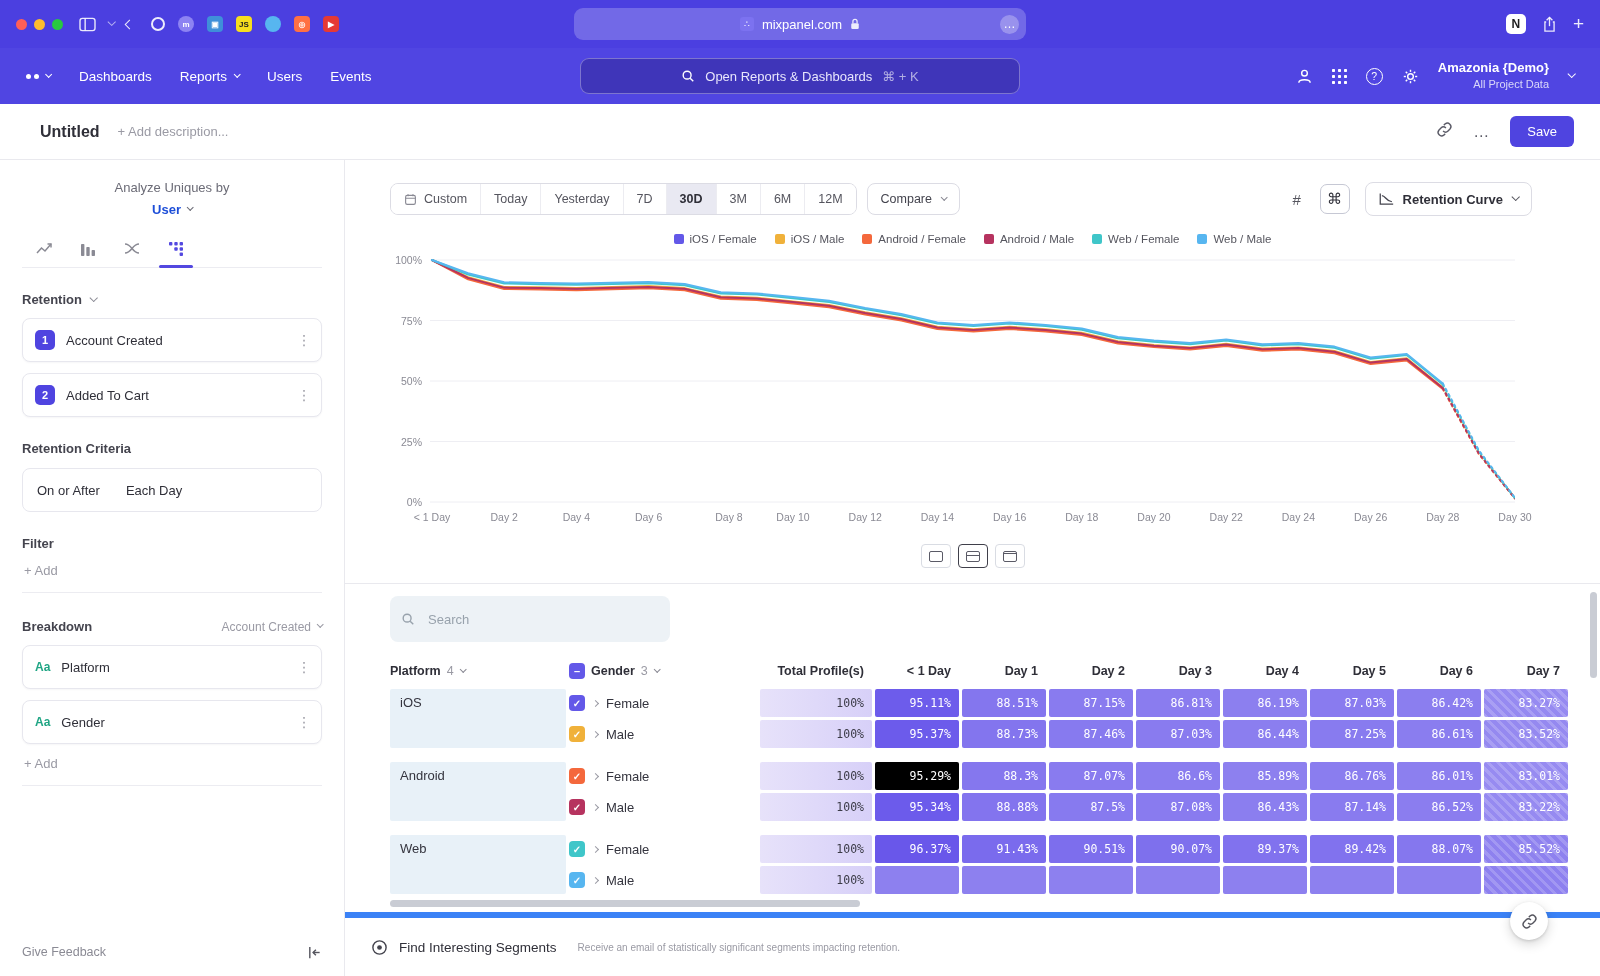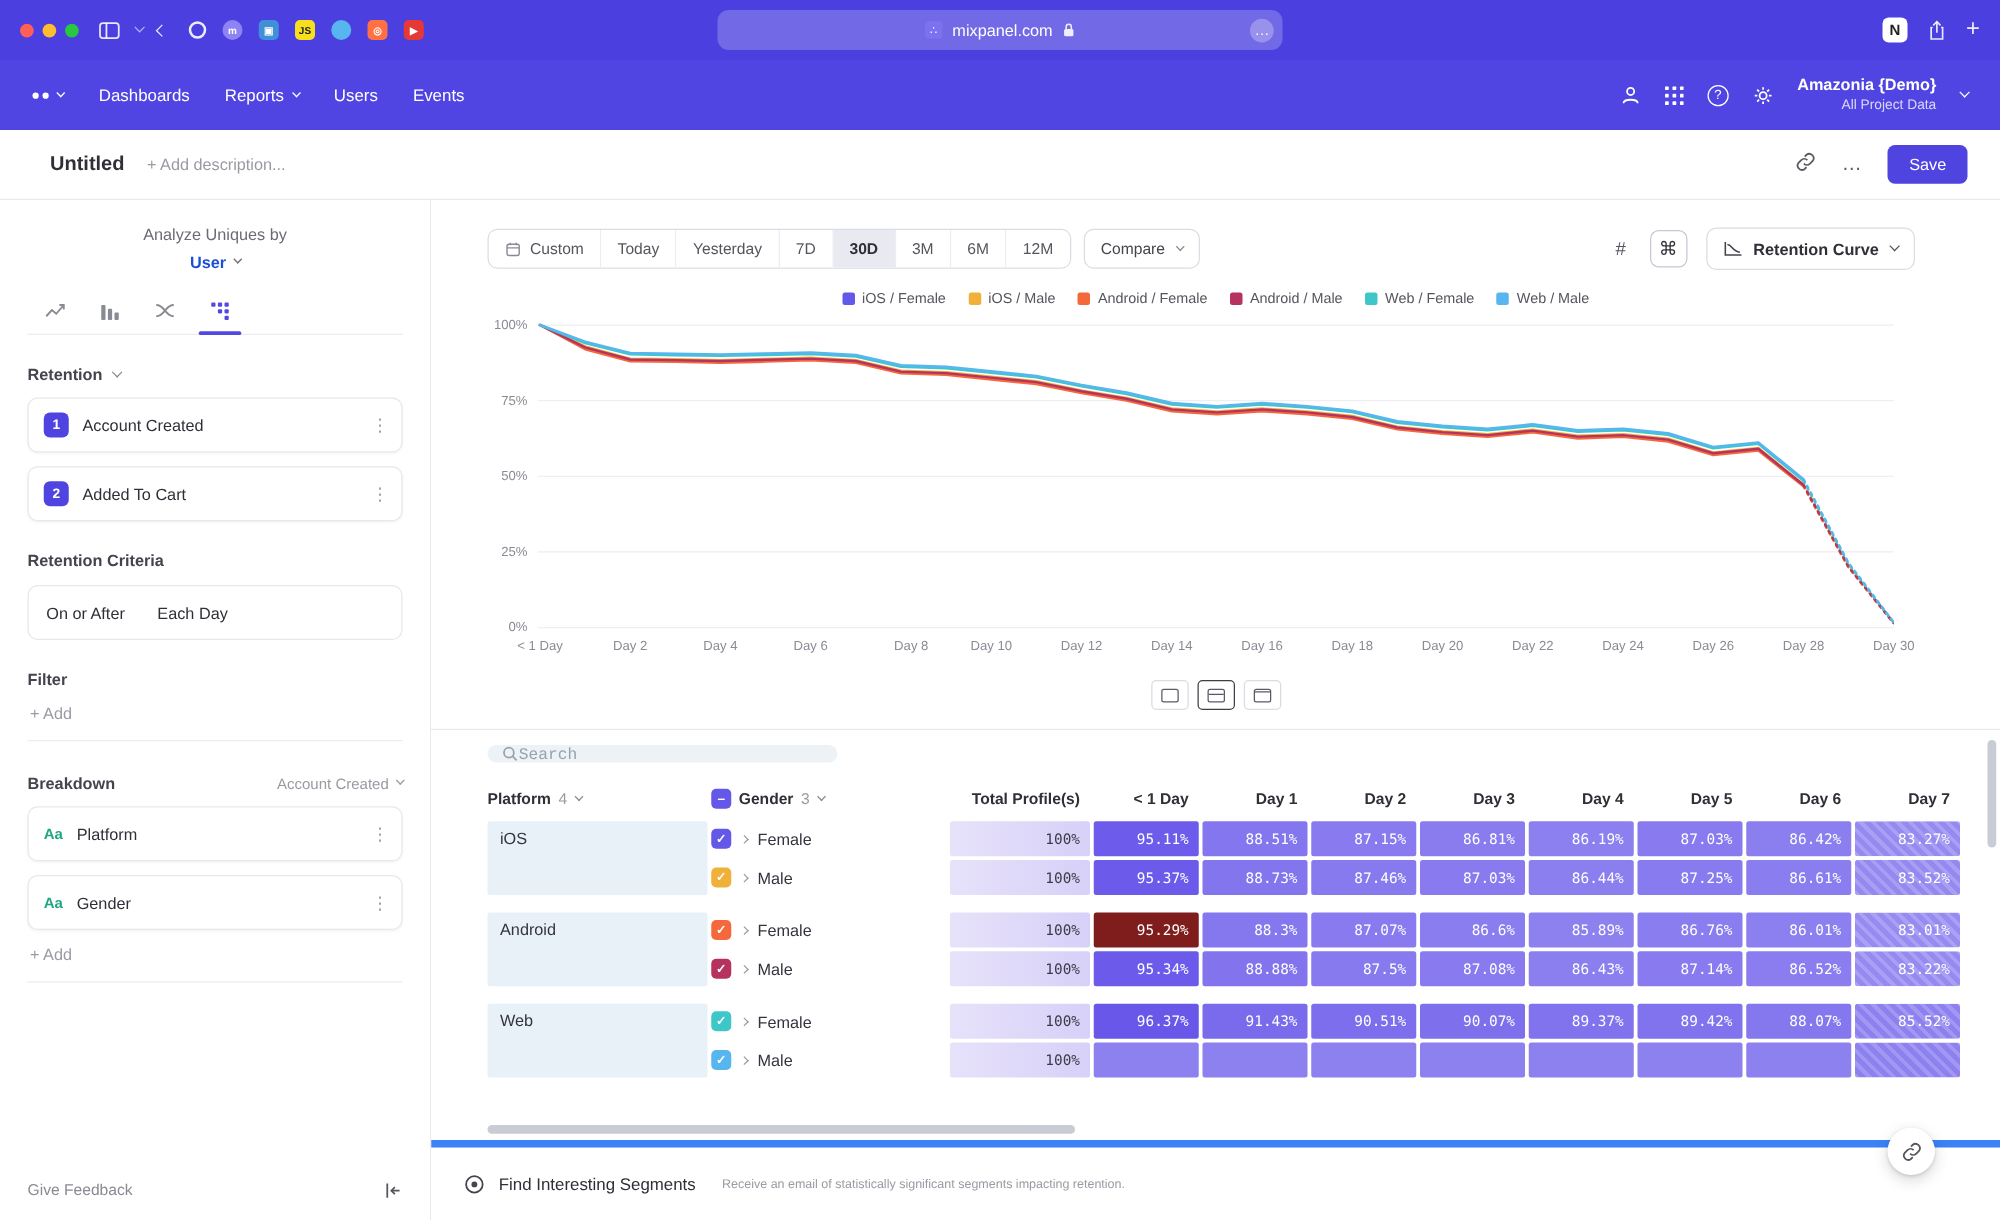--- a/index.html
+++ b/index.html
@@ -111,21 +111,21 @@
   .caption { margin:18px 0 0 40px; width:1085px; text-align:center; font-size:13px; color:#9a9aa4; }
 
   .toggle-row { display:flex; justify-content:center; gap:7px; margin:17px 0 15px; }
   .vt { width:30px; height:24px; border:1px solid #d9dce3; border-radius:4px; background:#fff; display:flex; align-items:center; justify-content:center; cursor:pointer; }
   .vt.active { border-color:#3f3f4a; }
   .vt .box { width:14px; height:11px; border:1.5px solid #5a5a66; border-radius:2px; position:relative; }
   .vt.v2 .box::after { content:''; position:absolute; left:0; right:0; top:3.5px; border-top:1.5px solid #5a5a66; }
   .vt.v3 .box::after { content:''; position:absolute; left:0; right:0; top:1.5px; border-top:1.5px solid #5a5a66; }
 
   .table-section { flex:1; border-top:1px solid #e9e9ee; padding:12px 0 0 45px; position:relative; overflow:hidden; }
-  .search-box { width:280px; height:14px; border-radius:8px; background:#edf2f6; display:flex; align-items:center; gap:0; padding:0 11px; color:#98a2ac;font-family:Liberation Mono, monospace; }
+  .search-box { width:280px; height:46px; border-radius:8px; background:#edf2f6; display:flex; align-items:center; gap:13px; padding:0 11px; color:#98a2ac; }
   .search-box input { border:none; background:transparent; outline:none; font-size:13px; color:#333; width:100%; font-family:inherit; }
   .search-box input::placeholder { color:#98a2ac; }
   .grid-table { display:grid; grid-template-columns:176px 188px 112px repeat(8, 84px); gap:3px; grid-auto-rows:auto; margin-top:14px; }
   .th { height:30px; display:flex; align-items:center; gap:6px; font-size:12.5px; color:#2f2f38; }
   .th-main { font-weight:700; }
   .th-count { color:#9a9aa4; }
   .th .chev { width:5px; height:5px; color:#8a8a94; }
   .th.right { justify-content:flex-end; font-weight:700; padding-right:8px; }
   .p-cell { background:#e8f1f8; border-radius:2px; padding:6px 10px; font-size:13px; color:#34343e; cursor:pointer; }
   .g-cell { height:28px; display:flex; align-items:center; gap:8px; font-size:13px; color:#34343e; cursor:pointer; }
@@ -210,20 +210,30 @@
       <span class="nav-item">
           <span>Reports</span>
           <span class="chev d" style="width:5px;height:5px;"></span>
         </span>
       <span class="nav-item">
           <span>Users</span>
         </span>
       <span class="nav-item">
           <span>Events</span>
         </span>
+    </div>
+    <div class="nav-search">
+      <span class="nav-ic">
+        <svg width="14" height="14" viewBox="0 0 16 16" fill="none" stroke="currentColor" stroke-width="1.6">
+            <circle cx="7" cy="7" r="4.5"></circle>
+            <line x1="10.5" y1="10.5" x2="14" y2="14"></line>
+          </svg>
+      </span>
+      <span>Open Reports &amp; Dashboards</span>
+      <span class="sc">⌘ + K</span>
     </div>
     <div class="nav-right">
       <span class="nav-ic">
         <svg width="17" height="17" viewBox="0 0 18 18" fill="none" stroke="currentColor" stroke-width="1.5">
             <circle cx="9" cy="5.5" r="3"></circle>
             <path d="M3 15.5 C3 11.5 15 11.5 15 15.5"></path>
           </svg>
       </span>
       <span class="nav-ic">
         <svg width="15" height="15" viewBox="0 0 15 15" fill="currentColor">
@@ -586,21 +596,21 @@
             <div class="r-cell" style="background-color: rgb(138, 125, 239);">86.61%</div>
             <div class="r-cell hatch" style="background-color: rgb(149, 137, 240);">83.52%</div>
             <div class="sp"></div>
             <div class="p-cell" style="grid-row: span 2;">Android</div>
             <div class="g-cell">
               <span class="cb" style="background: rgb(244, 104, 60);">✓</span>
               <span class="chev r"></span>
               <span class="g-label">Female</span>
             </div>
             <div class="t-cell">100%</div>
-            <div class="r-cell" style="background-color: #7f1d1d; text-align: center;">95.29%</div>
+            <div class="r-cell" style="background-color: #000000; text-align: center;">95.29%</div>
             <div class="r-cell" style="background-color: rgb(133, 119, 238);">88.3%</div>
             <div class="r-cell" style="background-color: rgb(137, 123, 239);">87.07%</div>
             <div class="r-cell" style="background-color: rgb(138, 125, 239);">86.6%</div>
             <div class="r-cell" style="background-color: rgb(141, 128, 239);">85.89%</div>
             <div class="r-cell" style="background-color: rgb(138, 125, 239);">86.76%</div>
             <div class="r-cell" style="background-color: rgb(140, 127, 239);">86.01%</div>
             <div class="r-cell hatch" style="background-color: rgb(151, 139, 241);">83.01%</div>
             <div class="g-cell">
               <span class="cb" style="background: rgb(182, 51, 95);">✓</span>
               <span class="chev r"></span>

